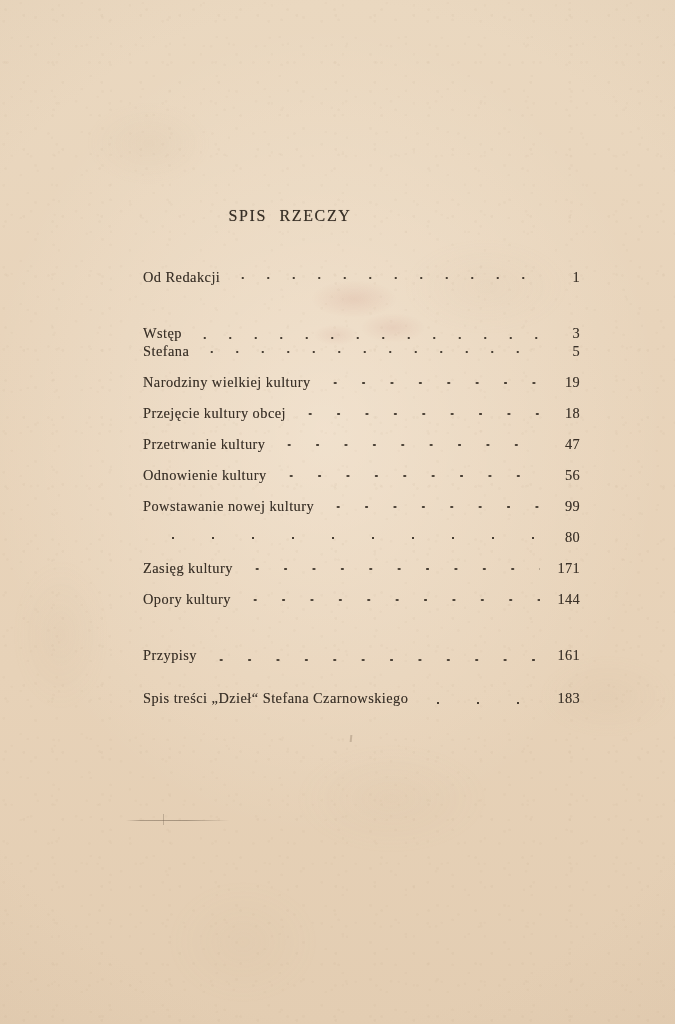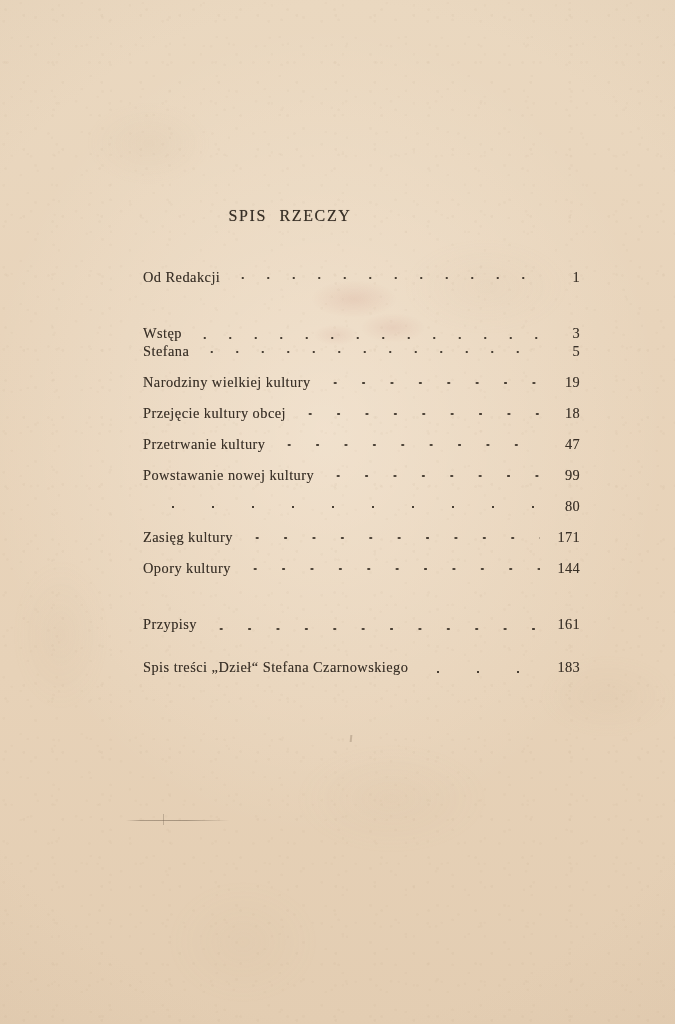--- a/index.html
+++ b/index.html
@@ -226,20 +226,25 @@
           <span class="toc-label">Przejęcie kultury obcej</span>
           <span class="toc-leader"></span>
           <span class="toc-page">18</span>
         </div>
         <div class="toc-row">
           <span class="toc-label">Przetrwanie kultury</span>
           <span class="toc-leader"></span>
           <span class="toc-page">47</span>
         </div>
         <div class="toc-row">
+          <span class="toc-label">Odnowienie kultury</span>
+          <span class="toc-leader"></span>
+          <span class="toc-page">56</span>
+        </div>
+        <div class="toc-row">
           <span class="toc-label">Powstawanie nowej kultury</span>
           <span class="toc-leader"></span>
           <span class="toc-page">99</span>
         </div>
         <div class="toc-row">
           <span class="toc-leader sparse"></span>
           <span class="toc-page">80</span>
         </div>
         <div class="toc-row">
           <span class="toc-label">Zasięg kultury</span>

